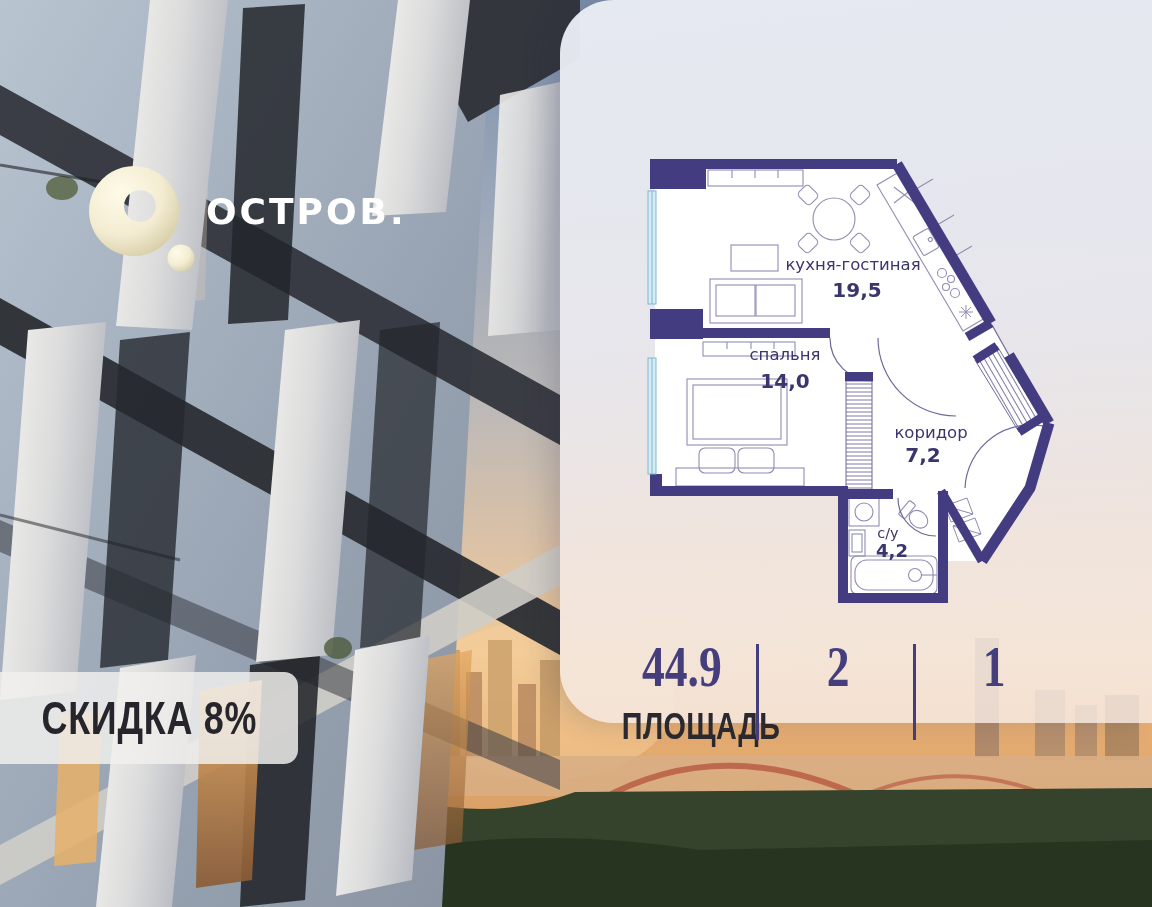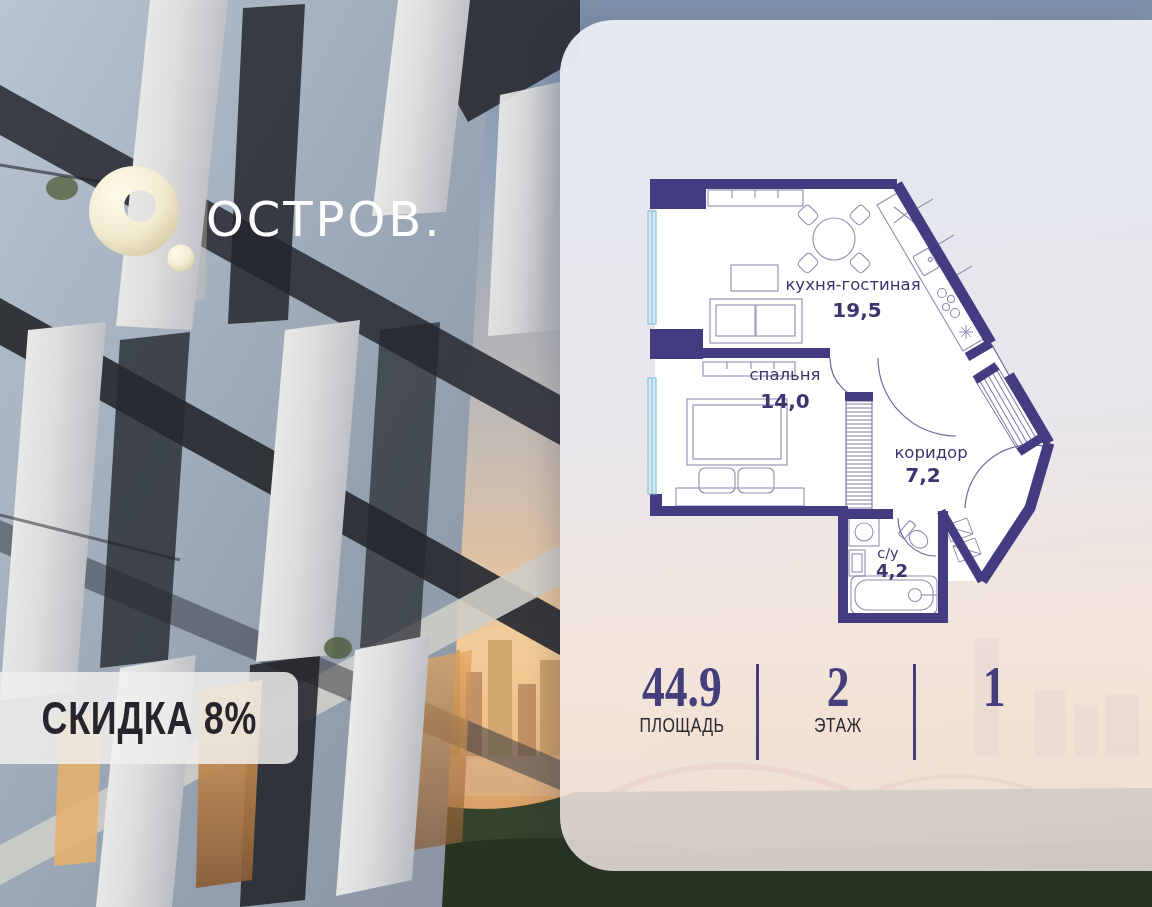--- a/index.html
+++ b/index.html
@@ -4,47 +4,47 @@
 <style>
   html,body{margin:0;padding:0;background:#222;}
   .stage{position:relative;width:1152px;height:907px;overflow:hidden;
          font-family:"DejaVu Sans",sans-serif;background:#8194ae;}
   .photo{position:absolute;inset:0;}
 
   
   .logo{position:absolute;left:88px;top:163px;width:420px;height:120px;}
   .logo-mark{position:absolute;left:0;top:0;}
   .logo-text{position:absolute;left:118px;top:28px;color:#ffffff;
-             font-size:48px;font-weight:400;letter-spacing:3px;white-space:nowrap;}
+             font-size:36px;font-weight:700;letter-spacing:3px;white-space:nowrap;}
 
   
   .badge{position:absolute;left:0;top:672px;width:298px;height:92px;
          background:rgba(241,239,237,.84);border-radius:0 14px 14px 0;
          display:flex;align-items:center;justify-content:center;}
   .badge span{display:inline-block;transform:scaleX(.78);
               font-family:"Liberation Sans",sans-serif;font-weight:700;
               font-size:46px;color:#26252b;letter-spacing:1px;white-space:nowrap;}
 
   
-  .panel{position:absolute;left:560px;top:20px;width:592px;height:851px;
+  .panel{position:absolute;left:560px;top:0;width:592px;height:723px;
          border-radius:54px 0 0 54px;
          background:linear-gradient(175deg,rgba(233,236,243,.97) 0%,
                     rgba(235,234,240,.93) 45%,rgba(243,233,229,.87) 72%,
                     rgba(247,236,229,.80) 100%);
          box-shadow:-10px 0 28px rgba(40,40,70,.18);}
   .plan{position:absolute;left:85px;top:146px;}
 
   
   .stats{position:absolute;left:0;top:0;width:100%;height:100%;}
   .stat-col{position:absolute;width:160px;text-align:center;}
   .stat-value{font-family:Liberation Serif, serif;font-weight:700;
               font-size:57px;line-height:1;color:#453e7d;}
   .stat-value span,.stat-label span{display:inline-block;transform:scaleX(.8);white-space:nowrap;}
-  .stat-label{font-family:"Liberation Sans",sans-serif;font-weight:400;
-              font-size:20px;line-height:1;color:#2a2930;letter-spacing:.5px;}
+  .stat-label{font-family:"Liberation Sans",sans-serif;font-weight:700;
+              font-size:36px;line-height:1;color:#2a2930;margin-top:14px;letter-spacing:.5px;}
   .stat-sep{position:absolute;top:644px;width:3px;height:96px;background:#453e7d;}
 </style>
 </head>
 <body>
 
 <div class="stage">
 
   <svg class="photo" viewBox="0 0 1152 907" width="1152" height="907">
     <defs>
       <linearGradient id="sky" x1="0" y1="0" x2="0" y2="1">
@@ -291,22 +291,20 @@
       <div class="stat-col" style="left:42px;top:638px;">
         <div class="stat-value">
           <span>44.9</span></div>
         <div class="stat-label">
           <span>ПЛОЩАДЬ</span></div>
       </div>
       <div class="stat-sep" style="left:196px;"></div>
       <div class="stat-col" style="left:198px;top:638px;">
         <div class="stat-value">
           <span>2</span></div>
-        <div class="stat-label">
-          <span>ЭТАЖ</span></div>
       </div>
       <div class="stat-sep" style="left:353px;"></div>
       <div class="stat-col" style="left:354px;top:638px;">
         <div class="stat-value">
           <span>1</span></div>
       </div>
     </div>
   </div>
 </div>
 

